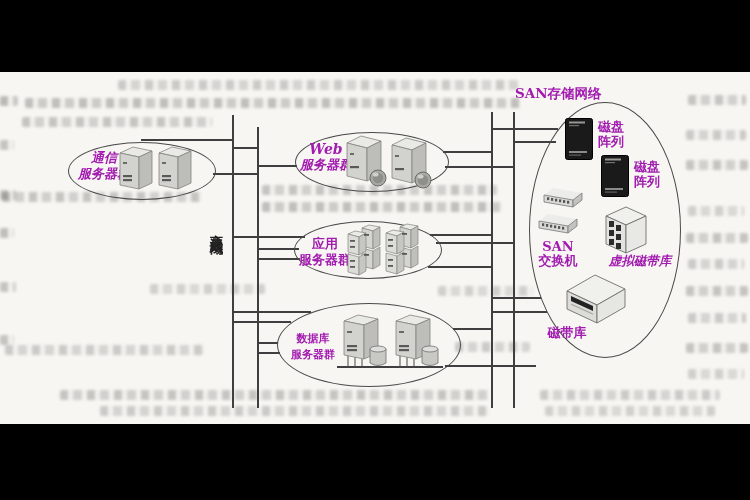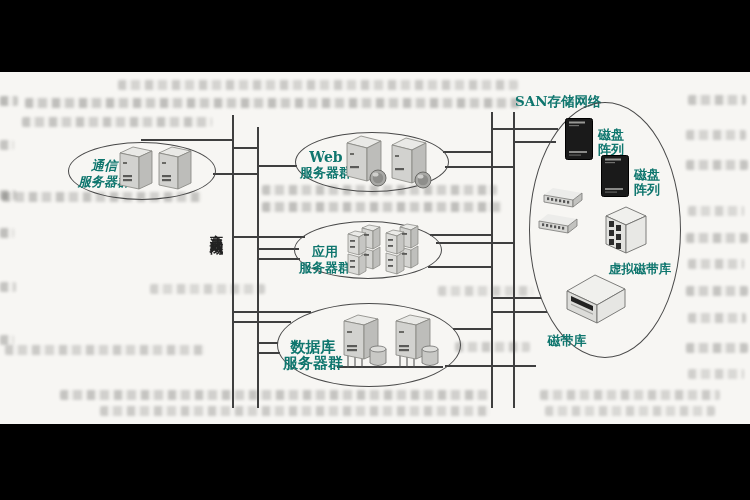--- a/index.html
+++ b/index.html
@@ -3,21 +3,21 @@
 <meta charset="utf-8">
 <style>
   html,body{margin:0;padding:0;background:#000;}
   .screen{position:relative;width:750px;height:500px;overflow:hidden;background:#000;
           font-family:"DejaVu Serif","Liberation Serif",serif;}
   .letterbox{position:absolute;left:0;width:750px;background:#000;}
   .lb-top{top:0;height:72px;}
   .lb-bottom{top:424px;height:76px;}
   .page{position:absolute;left:0;top:72px;width:750px;height:352px;background:#f7f6f3;}
   .ellipse{position:absolute;border:1.4px solid #4a4a4a;border-radius:50%;background:transparent;}
-  .lbl{position:absolute;color:#0f766e;text-align:center;font-weight:600;line-height:16px;font-size:13px;margin-top:8px;}
+  .lbl{position:absolute;color:#a21caf;text-align:center;font-weight:600;line-height:16px;font-size:13px;}
   .lbl .ln{display:block;}
   .vlabel{position:absolute;writing-mode:vertical-rl;text-orientation:upright;
           font-size:13.5px;font-weight:600;color:#222;letter-spacing:2px;}
   .smudge{position:absolute;height:10px;border-radius:2px;filter:blur(1.7px);
     background:repeating-linear-gradient(90deg,rgba(45,45,42,.55) 0 8px,rgba(45,45,42,.06) 8px 13px,
       rgba(45,45,42,.42) 13px 22px,rgba(45,45,42,.04) 22px 27px);}
   svg.icon{position:absolute;overflow:visible;}
   .lines-svg{position:absolute;left:0;top:0;pointer-events:none;}
 </style>
 </head>
@@ -191,21 +191,21 @@
       <span class="ln">服务器群</span>
     </div>
     <svg class="icon" style="left:117px;top:72px" width="38" height="46">
         <use href="#sym-tower"></use>
       </svg>
     <svg class="icon" style="left:156px;top:72px" width="38" height="46">
         <use href="#sym-tower"></use>
       </svg>
 
     <div class="ellipse" style="left:295px;top:60px;width:152px;height:58px;"></div>
-    <div class="lbl" style="left:297px;top:69px;width:58px;">
+    <div class="lbl" style="left:297px;top:69px;width:58px;font-style:italic;">
       <span class="ln" style="font-size:14px">Web</span>
       <span class="ln">服务器群</span>
     </div>
     <svg class="icon" style="left:345px;top:61px" width="44" height="54">
         <use href="#sym-webserver"></use>
       </svg>
     <svg class="icon" style="left:390px;top:63px" width="44" height="54">
         <use href="#sym-webserver"></use>
       </svg>
 
@@ -215,21 +215,21 @@
       <span class="ln">服务器群</span>
     </div>
     <svg class="icon" style="left:346px;top:150px" width="35" height="56">
         <use href="#sym-cluster"></use>
       </svg>
     <svg class="icon" style="left:384px;top:149px" width="35" height="56">
         <use href="#sym-cluster"></use>
       </svg>
 
     <div class="ellipse" style="left:277px;top:231px;width:182px;height:82px;"></div>
-    <div class="lbl" style="left:283px;top:259px;width:60px;font-size:15px;">
+    <div class="lbl" style="left:283px;top:259px;width:60px;font-size:11px;">
       <span class="ln">数据库</span>
       <span class="ln">服务器群</span>
     </div>
     <svg class="icon" style="left:340px;top:239px" width="48" height="57">
         <use href="#sym-dbserver"></use>
       </svg>
     <svg class="icon" style="left:392px;top:239px" width="48" height="57">
         <use href="#sym-dbserver"></use>
       </svg>
 
@@ -251,25 +251,29 @@
       <span class="ln">磁盘</span>
       <span class="ln">阵列</span>
     </div>
 
     <svg class="icon" style="left:542px;top:114px" width="42" height="26">
         <use href="#sym-switch"></use>
       </svg>
     <svg class="icon" style="left:537px;top:140px" width="42" height="28">
         <use href="#sym-switch"></use>
       </svg>
+    <div class="lbl" style="left:531px;top:168px;width:54px;line-height:14px;">
+      <span class="ln">SAN</span>
+      <span class="ln">交换机</span>
+    </div>
 
     <svg class="icon" style="left:603px;top:132px" width="46" height="50">
         <use href="#sym-vtl"></use>
       </svg>
-    <div class="lbl" style="left:604px;top:181px;width:72px;font-size:12.5px;">虚拟磁带库</div>
+    <div class="lbl" style="left:604px;top:181px;width:72px;font-size:12.5px;font-style:italic;">虚拟磁带库</div>
 
     <svg class="icon" style="left:563px;top:197px" width="66" height="58">
         <use href="#sym-tapelib"></use>
       </svg>
     <div class="lbl" style="left:543px;top:253px;width:48px;">磁带库</div>
 
   </div>
 
   <div class="letterbox lb-top"></div>
   <div class="letterbox lb-bottom"></div>

